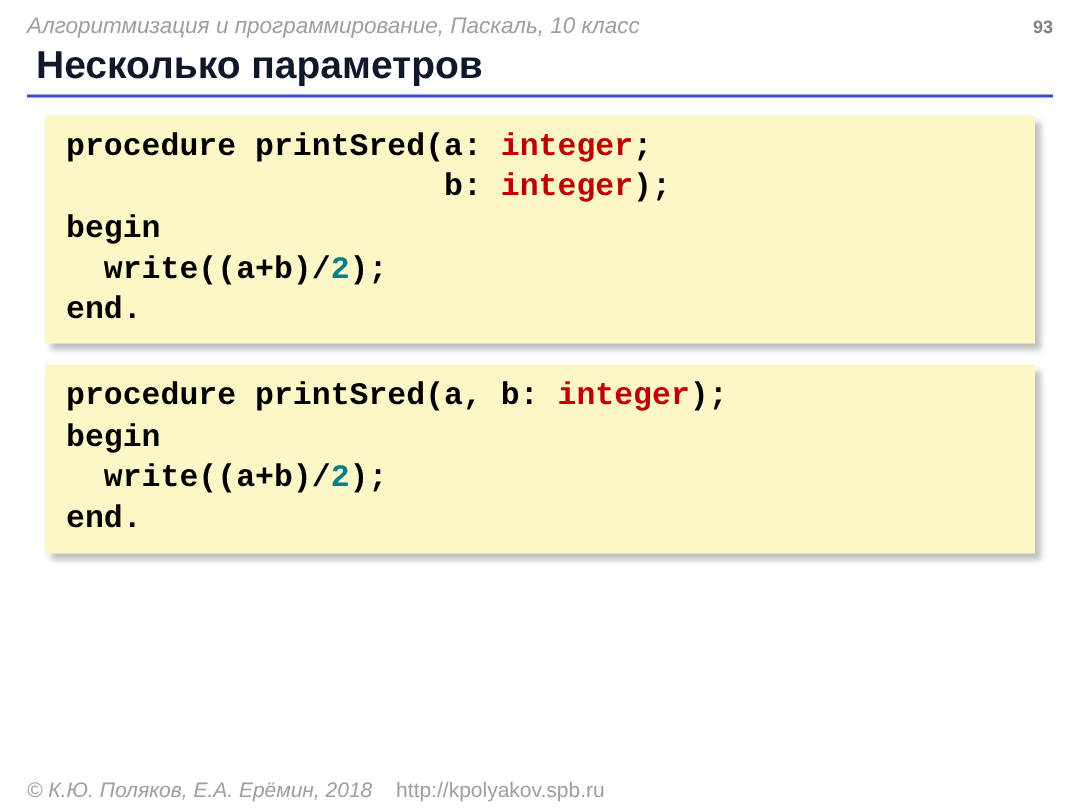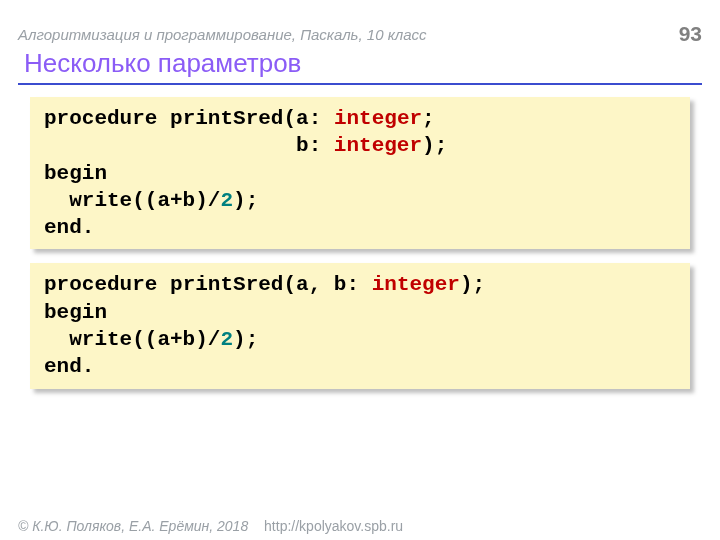--- a/index.html
+++ b/index.html
@@ -8,35 +8,35 @@
     height: 540px;
     background: #ffffff;
     font-family: Arial, sans-serif;
     position: relative;
     overflow: hidden;
   }
   .header {
     display: flex;
     justify-content: space-between;
     align-items: center;
-    padding: 22px 18px 2px 18px;
+    padding: 9px 18px 2px 18px;
     color: #9aa0a6;
     font-style: italic;
     font-size: 15px;
   }
   .page-num {
     font-weight: bold;
     font-style: normal;
     color: #808080;
-    font-size: 21px;
+    font-size: 12px;
   }
   .title {
     font-size: 26px;
-    font-weight: normal;
-    color: #8b5cf6;
+    font-weight: bold;
+    color: #0f172a;
     padding: 0 18px 4px 24px;
   }
   .hr {
     height: 2px;
     background: #3b4ccf;
     margin: 0 18px 12px 18px;
   }
   .code-block {
     margin: 0 30px 14px 30px;
     background: #fdf6c7;

